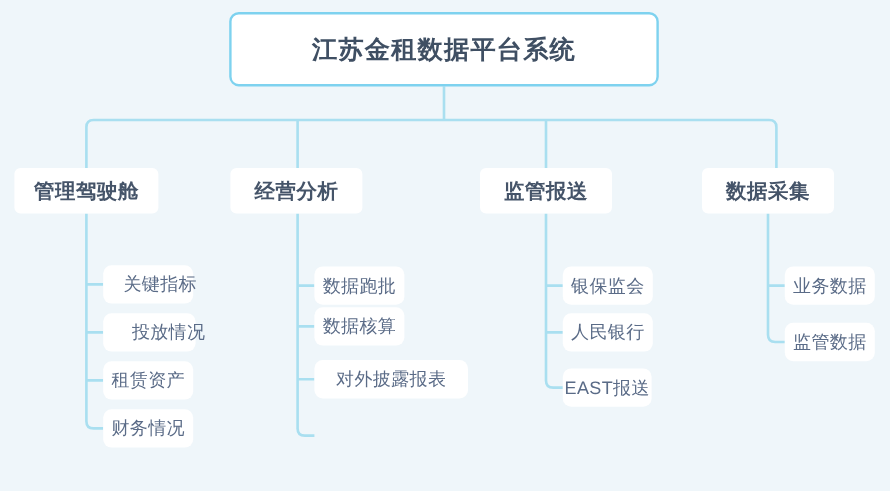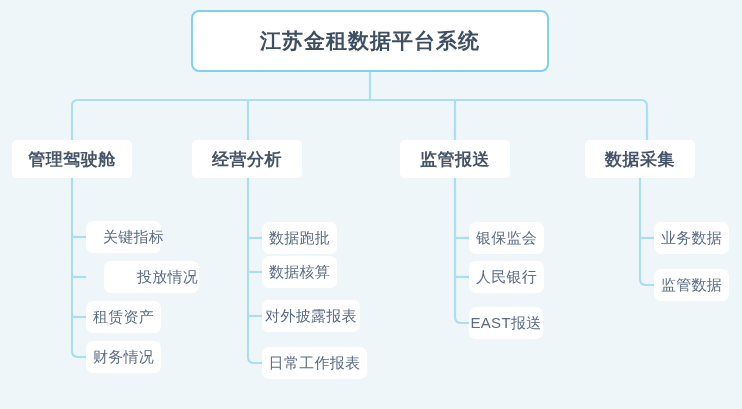--- a/index.html
+++ b/index.html
@@ -119,28 +119,27 @@
   </svg>
 
   <div class="node node-root">江苏金租数据平台系统</div>
 
   <div class="node node-branch b1">管理驾驶舱</div>
   <div class="node node-branch b2">经营分析</div>
   <div class="node node-branch b3">监管报送</div>
   <div class="node node-branch b4">数据采集</div>
 
   <div class="node node-leaf" style="left:86px;  top:221px; width:75px;padding-left:20px;">关键指标</div>
-  <div class="node node-leaf" style="left:104px;  top:261px; width:95px;padding-left:32px;">投放情况</div>
+  <div class="node node-leaf" style="left:86px;  top:261px; width:77px;padding-left:32px;">投放情况</div>
   <div class="node node-leaf" style="left:86px;  top:301px; width:75px;">租赁资产</div>
   <div class="node node-leaf" style="left:86px;  top:341px; width:75px;">财务情况</div>
 
   <div class="node node-leaf" style="left:262px; top:222px; width:75px;">数据跑批</div>
   <div class="node node-leaf" style="left:262px; top:256px; width:75px;">数据核算</div>
-  <div class="node node-leaf" style="left:262px; top:300px; width:98px;">对外披露报表</div>
-  <div class="node node-leaf" style="left:262px; top:347px; width:105px;">日常工作报表</div>
+  <div class="node node-leaf" style="left:262px; top:300px; width:128px;">对外披露报表</div>
 
   <div class="node node-leaf" style="left:469px; top:222px; width:75px;">银保监会</div>
   <div class="node node-leaf" style="left:469px; top:261px; width:75px;">人民银行</div>
   <div class="node node-leaf" style="left:469px; top:307px; width:74px;">EAST报送</div>
 
   <div class="node node-leaf" style="left:654px; top:222px; width:75px;">业务数据</div>
   <div class="node node-leaf" style="left:654px; top:269px; width:75px;">监管数据</div>
 
 </div>
 

